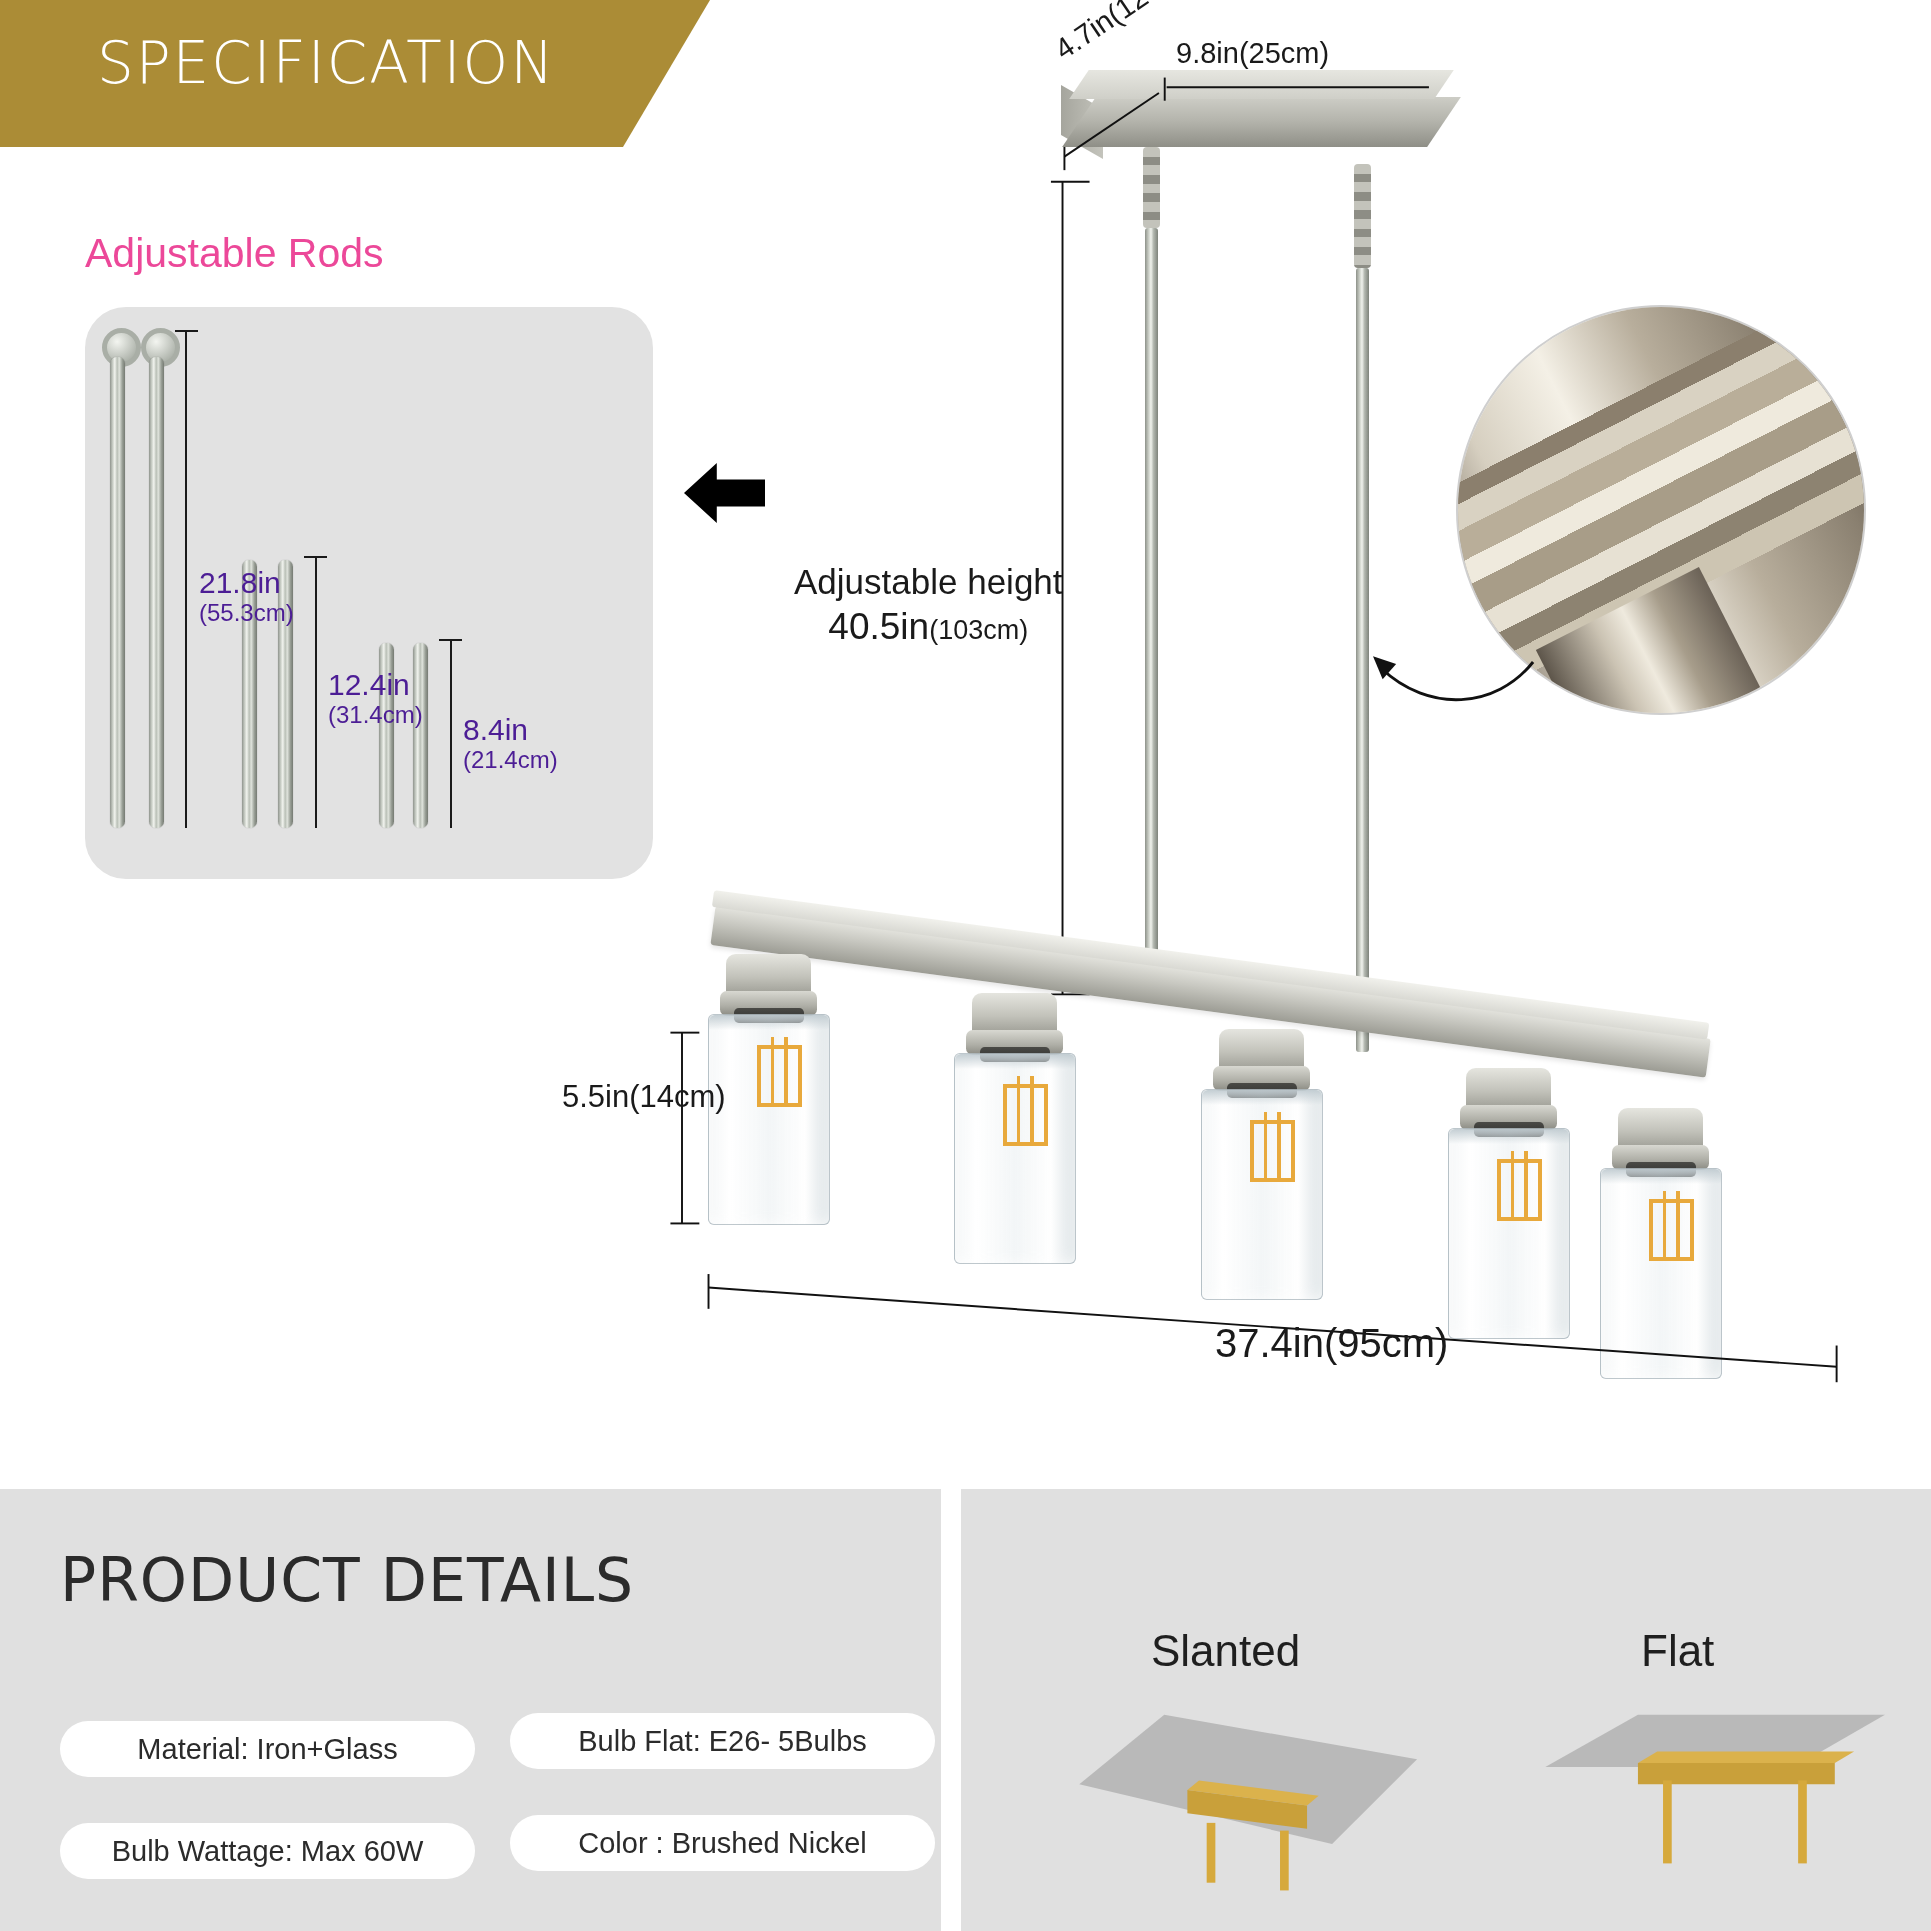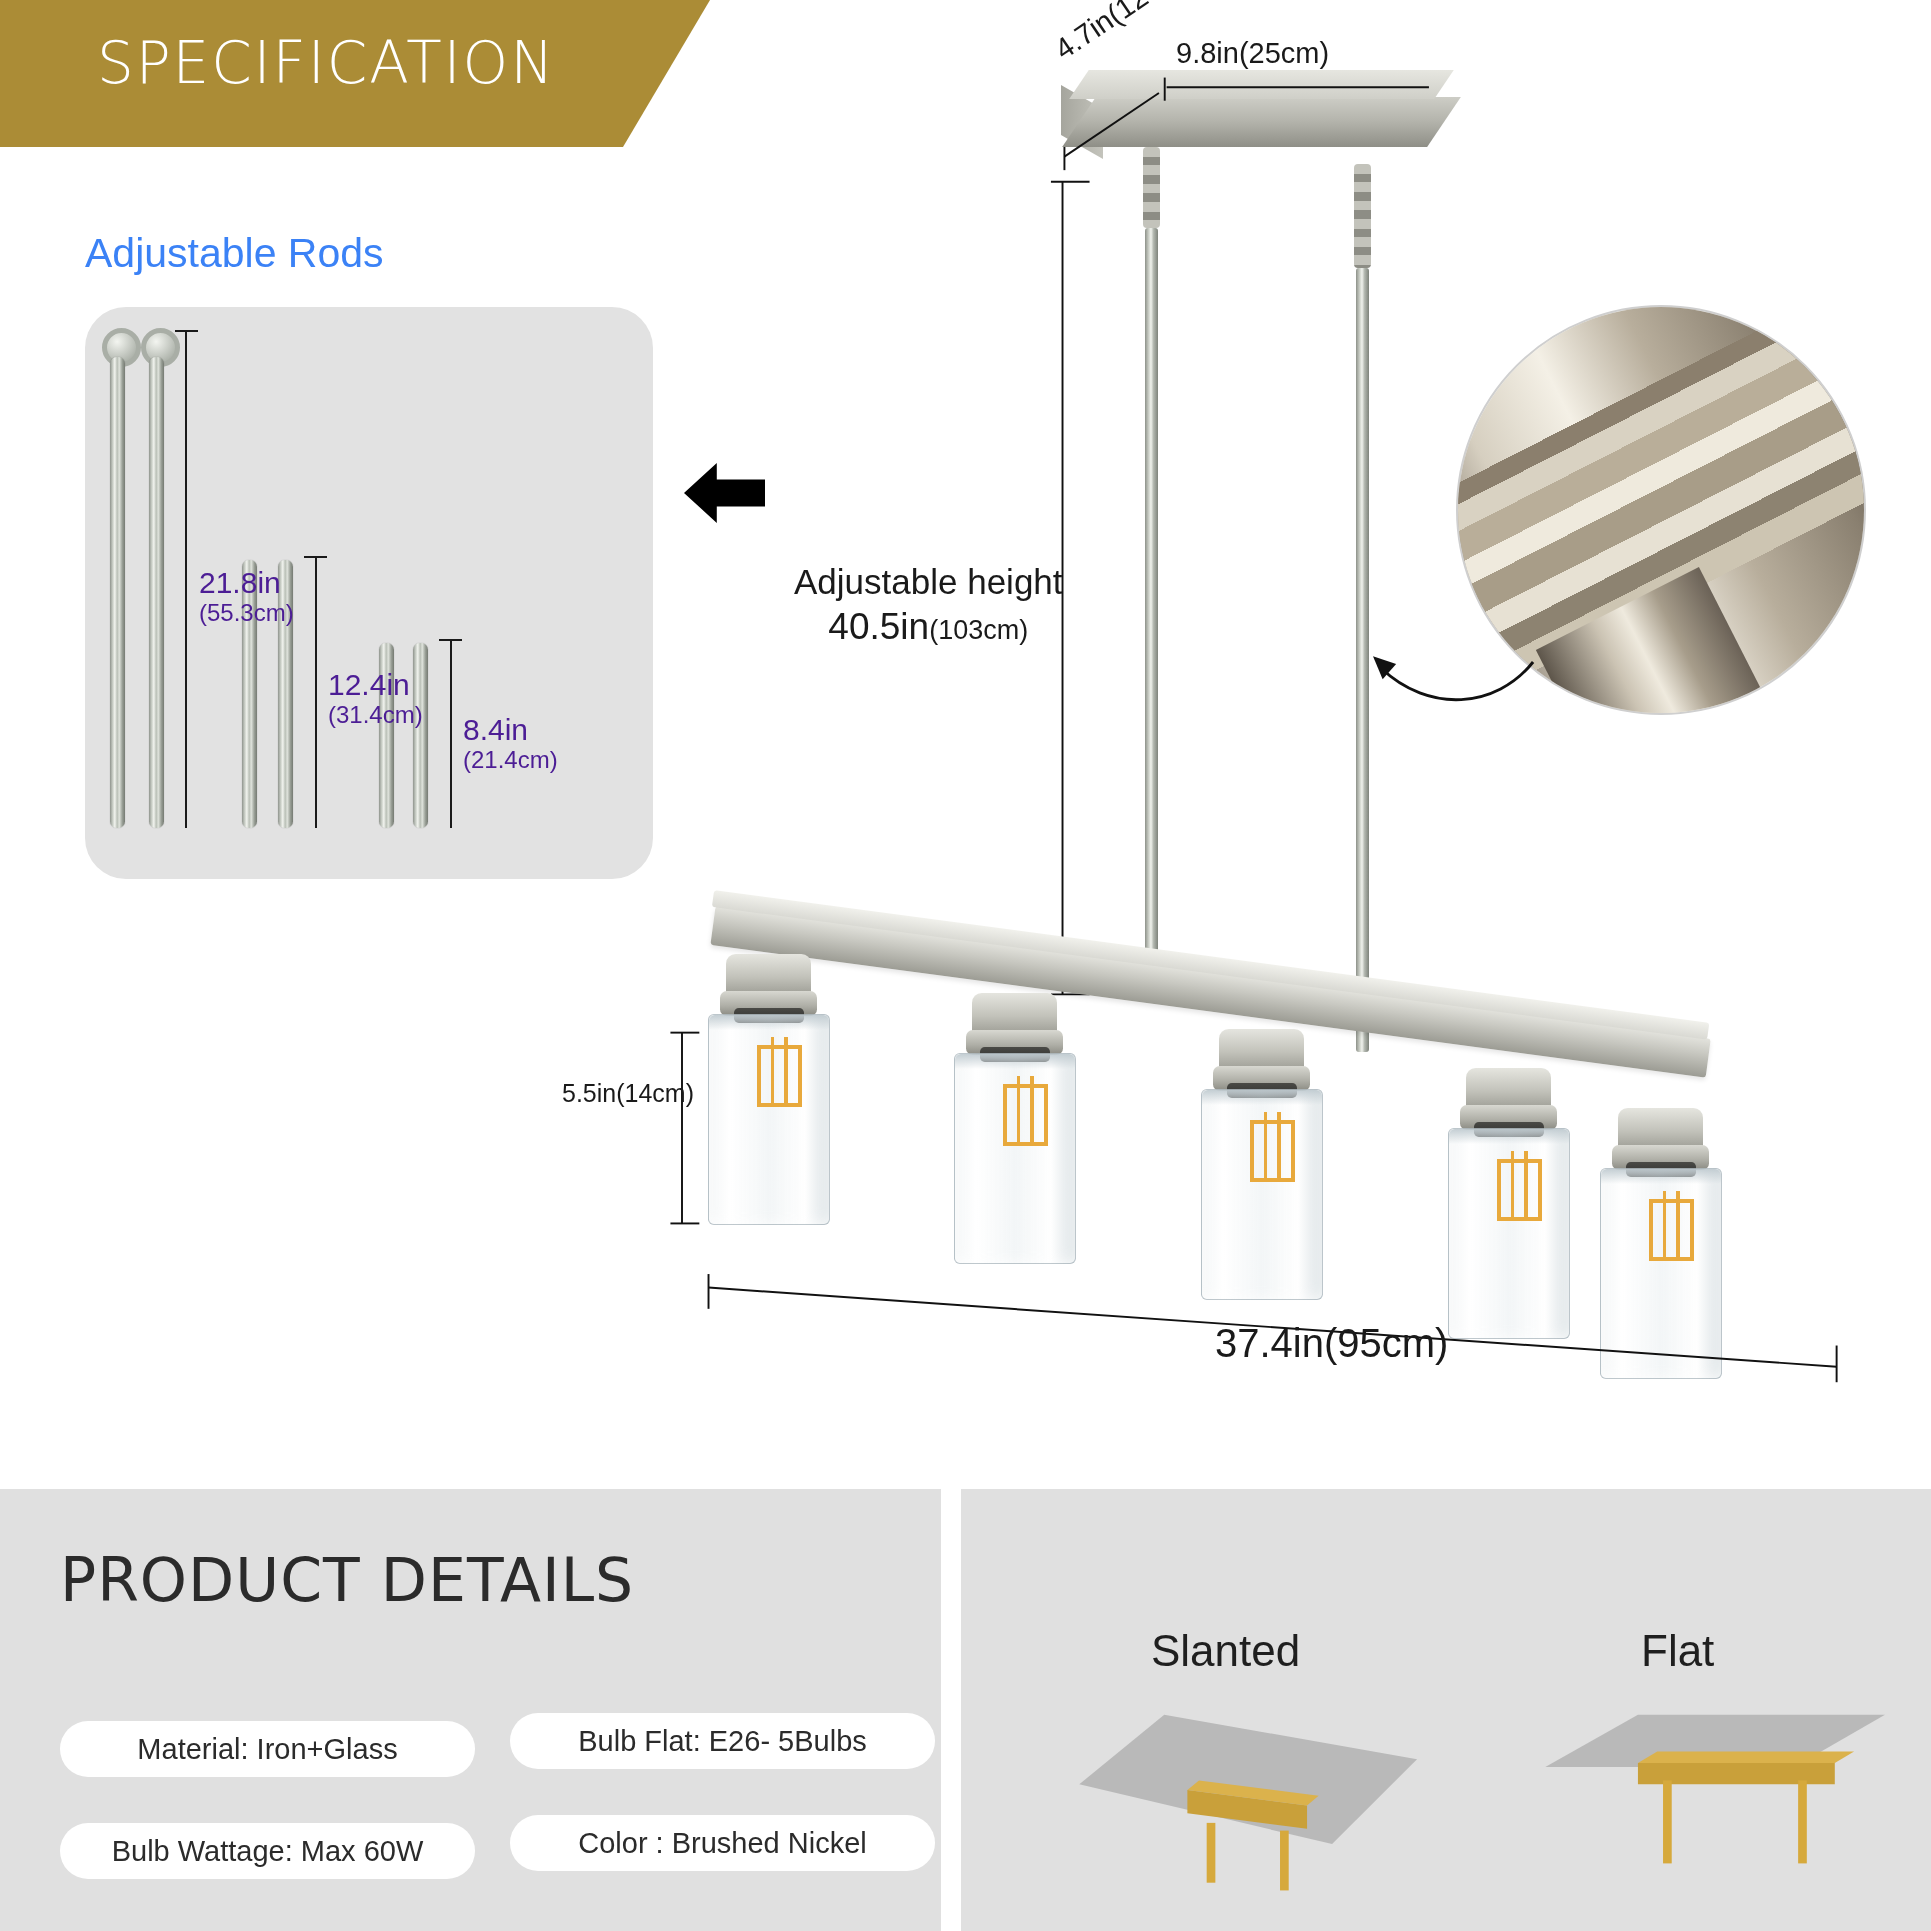--- a/index.html
+++ b/index.html
@@ -9,21 +9,21 @@
   .abs{position:absolute;}
 
   
   #spec-banner{left:0;top:0;width:830px;height:147px;
      background:#ab8c36;
      clip-path:polygon(0 0,710px 0,623px 147px,0 147px);}
   #spec-banner-title{left:97px;top:29px;font-size:58px;letter-spacing:1.9px;
      color:#ffffff;font-weight:300;font-family:"DejaVu Sans",sans-serif;}
 
   
-  #rods-heading{left:85px;top:230px;font-size:41px;font-weight:300;color:#3b82f6;}
+  #rods-heading{left:85px;top:230px;font-size:41px;font-weight:300;color:#ec4899;}
   #rods-panel{left:85px;top:307px;width:568px;height:572px;
      background:#e2e2e2;border-radius:41px;}
 
   .rod{position:absolute;border-radius:6.8px;
      background:linear-gradient(90deg,#8f948d 0%,#c9cec6 18%,#f2f4ef 32%,#b9bfb6 48%,
                 #dfe3dc 62%,#9aa097 82%,#757a72 100%);
      box-shadow:0 0 1px rgba(0,0,0,.35);}
   .rod-loop{position:absolute;width:29px;height:29px;border-radius:50%;
      border:5.8px solid #a9aea6;
      background:radial-gradient(circle at 35% 30%,#f3f5f0,#9aa097);}
@@ -283,21 +283,21 @@
     <div class="fil-bar" style="left:0;top:7.7px;width:44px;height:3.9px;"></div>
     <div class="fil-bar" style="left:0;top:66px;width:44px;height:3.9px;"></div>
   </div>
 </div>
 
 <svg class="abs" style="left:653px;top:1023px;width:58px;height:212px;" viewBox="0 0 60 220" width="58" height="212">
   <line x1="30" y1="10" x2="30" y2="208" stroke="#111" stroke-width="2"></line>
   <line x1="18" y1="10" x2="48" y2="10" stroke="#111" stroke-width="2"></line>
   <line x1="18" y1="208" x2="48" y2="208" stroke="#111" stroke-width="2"></line>
 </svg>
-<div class="abs" style="left:562px;top:1079px;font-size:25px;">5.5in(14cm)</div>
+<div class="abs" style="left:562px;top:1079px;font-size:31px;">5.5in(14cm)</div>
 
 <svg class="abs" style="left:695px;top:1274px;width:1159px;height:116px;" viewBox="0 0 1200 120" width="1159" height="116">
   <line x1="14" y1="14" x2="1182" y2="96" stroke="#111" stroke-width="2"></line>
   <line x1="14" y1="0" x2="14" y2="36" stroke="#111" stroke-width="2"></line>
   <line x1="1182" y1="74" x2="1182" y2="112" stroke="#111" stroke-width="2"></line>
 </svg>
 <div class="abs" style="left:1215px;top:1321px;font-size:40px;">37.4in(95cm)</div>
 
 <div class="abs" id="details-panel"></div>
 <div class="abs" id="details-title">PRODUCT DETAILS</div>

